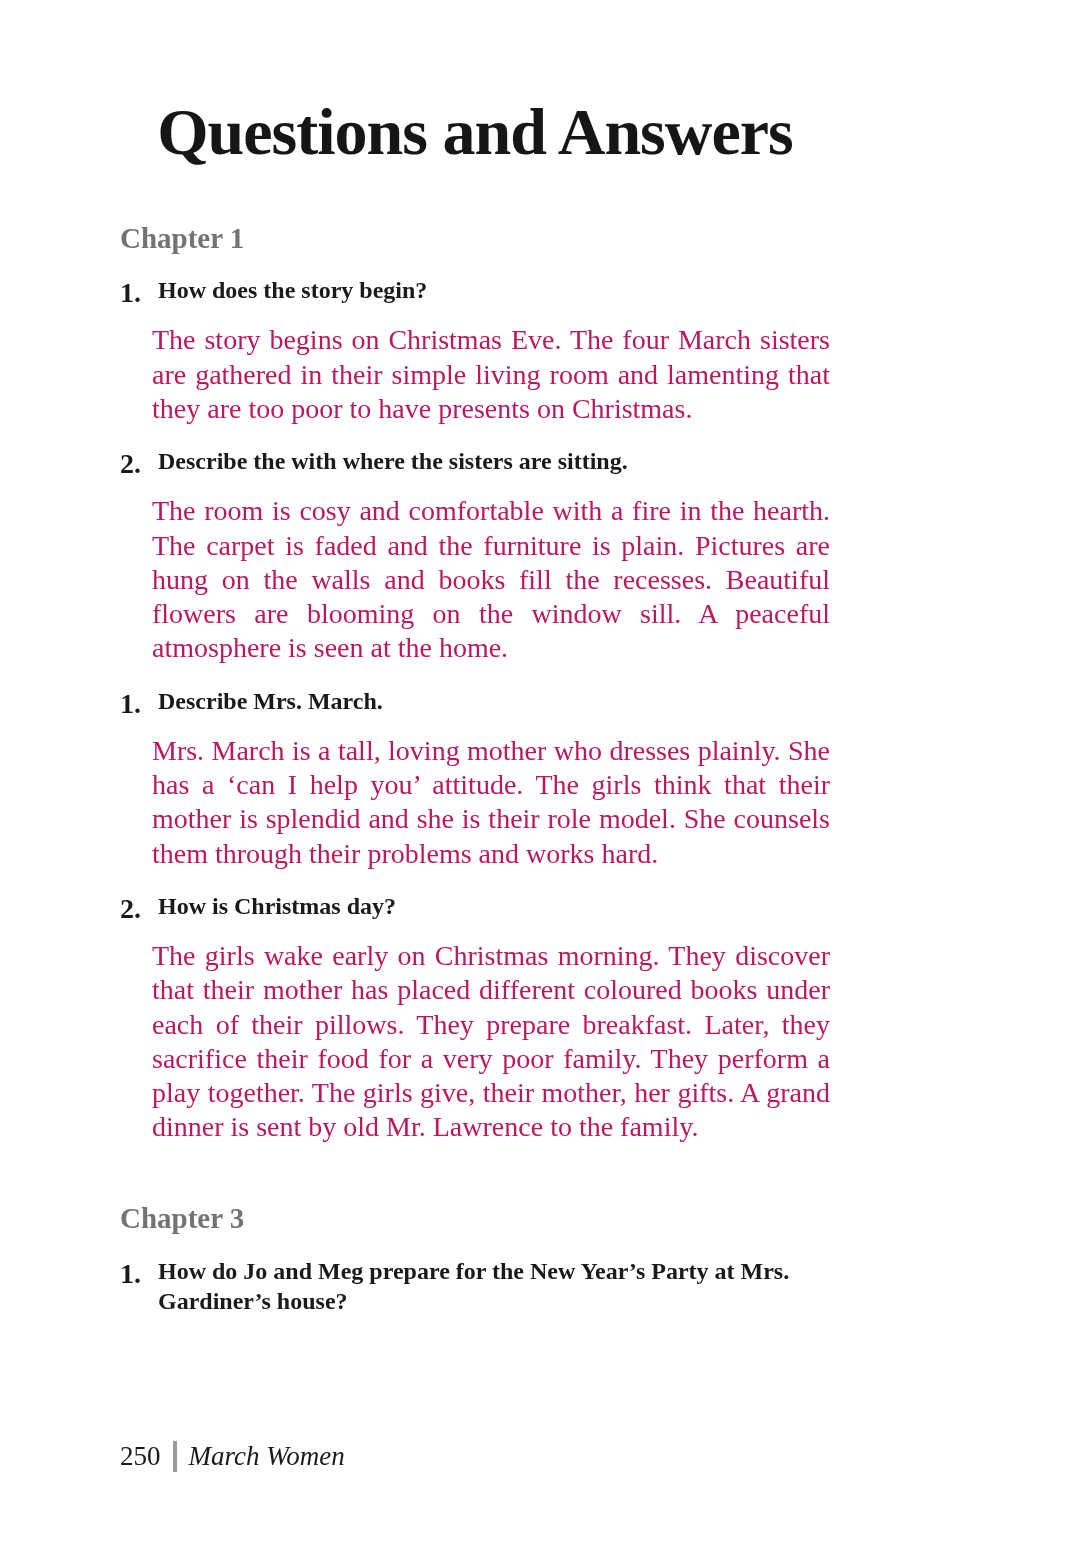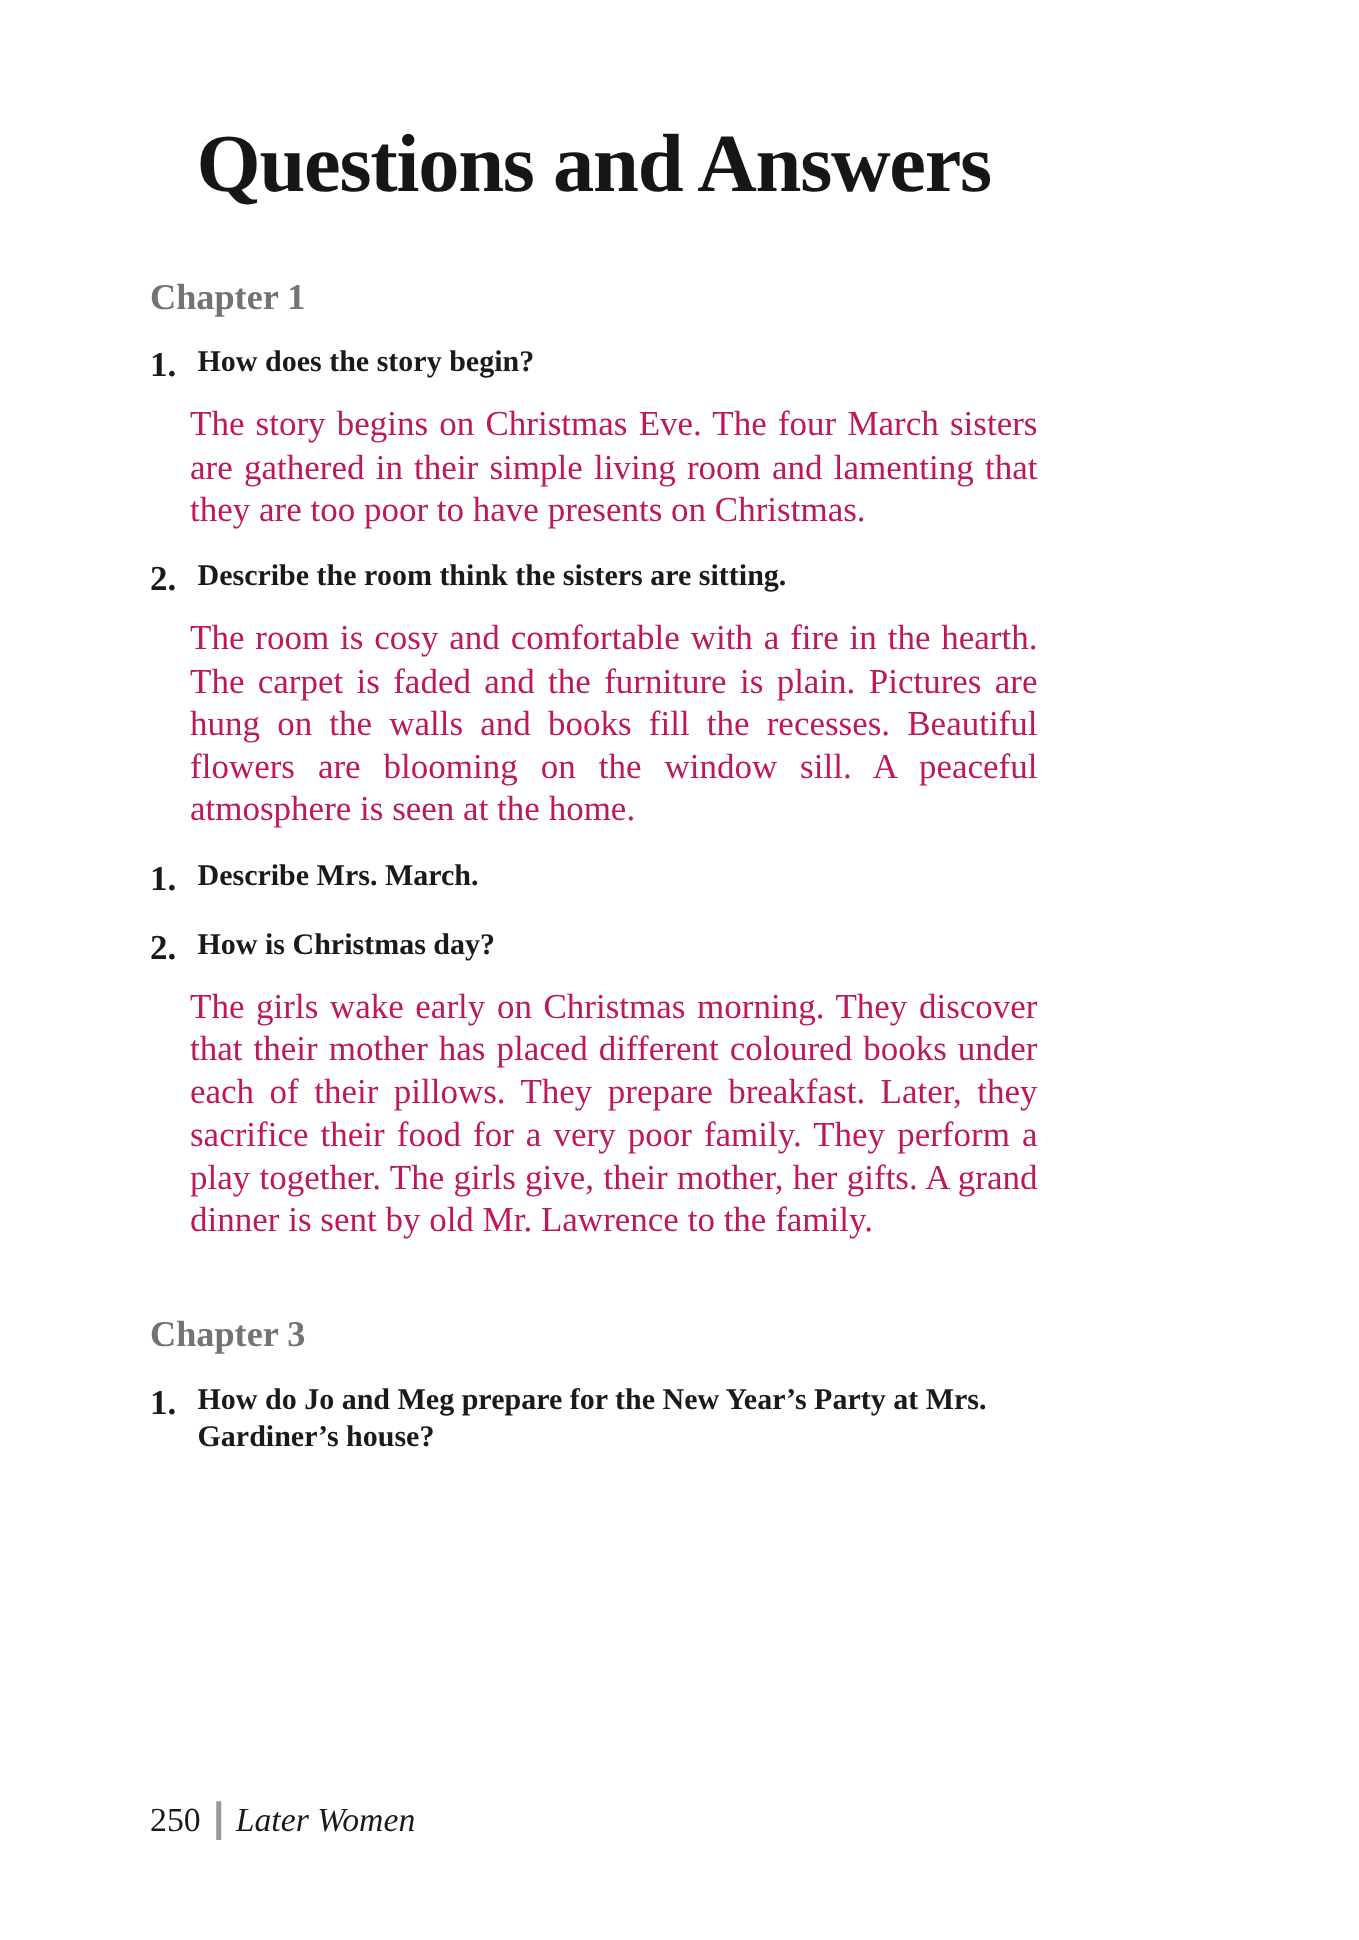--- a/index.html
+++ b/index.html
@@ -100,42 +100,43 @@
   <h2 class="chapter-heading first">Chapter 1</h2>
 
   <div class="q-row">
     <span class="q-num">1.</span>
     <span class="q-text">How does the story begin?</span>
   </div>
   <p class="answer">The story begins on Christmas Eve. The four March sisters are gathered in their simple living room and lamenting that they are too poor to have presents on Christmas.</p>
 
   <div class="q-row">
     <span class="q-num">2.</span>
-    <span class="q-text">Describe the room think the sisters are sitting.</span>
+    <span class="q-text">Describe the with where the sisters are sitting.</span>
   </div>
   <p class="answer">The room is cosy and comfortable with a fire in the hearth. The carpet is faded and the furniture is plain. Pictures are hung on the walls and books fill the recesses. Beautiful flowers are blooming on the window sill. A peaceful atmosphere is seen at the home.</p>
 
 
   <div class="q-row">
     <span class="q-num">1.</span>
     <span class="q-text">Describe Mrs. March.</span>
   </div>
+  <p class="answer">Mrs. March is a tall, loving mother who dresses plainly. She has a ‘can I help you’ attitude. The girls think that their mother is splendid and she is their role model. She counsels them through their problems and works hard.</p>
 
   <div class="q-row">
     <span class="q-num">2.</span>
     <span class="q-text">How is Christmas day?</span>
   </div>
   <p class="answer">The girls wake early on Christmas morning. They discover that their mother has placed different coloured books under each of their pillows. They prepare breakfast. Later, they sacrifice their food for a very poor family. They perform a play together. The girls give, their mother, her gifts. A grand dinner is sent by old Mr. Lawrence to the family.</p>
 
   <h2 class="chapter-heading">Chapter 3</h2>
 
   <div class="q-row">
     <span class="q-num">1.</span>
     <span class="q-text">How do Jo and Meg prepare for the New Year’s Party at Mrs. Gardiner’s house?</span>
   </div>
 
   <div class="footer">
     <span class="page-number">250</span>
     <span class="divider"></span>
-    <span class="book-title">Later Women</span>
+    <span class="book-title">March Women</span>
   </div>
 
 </div>
 
 </body></html>

